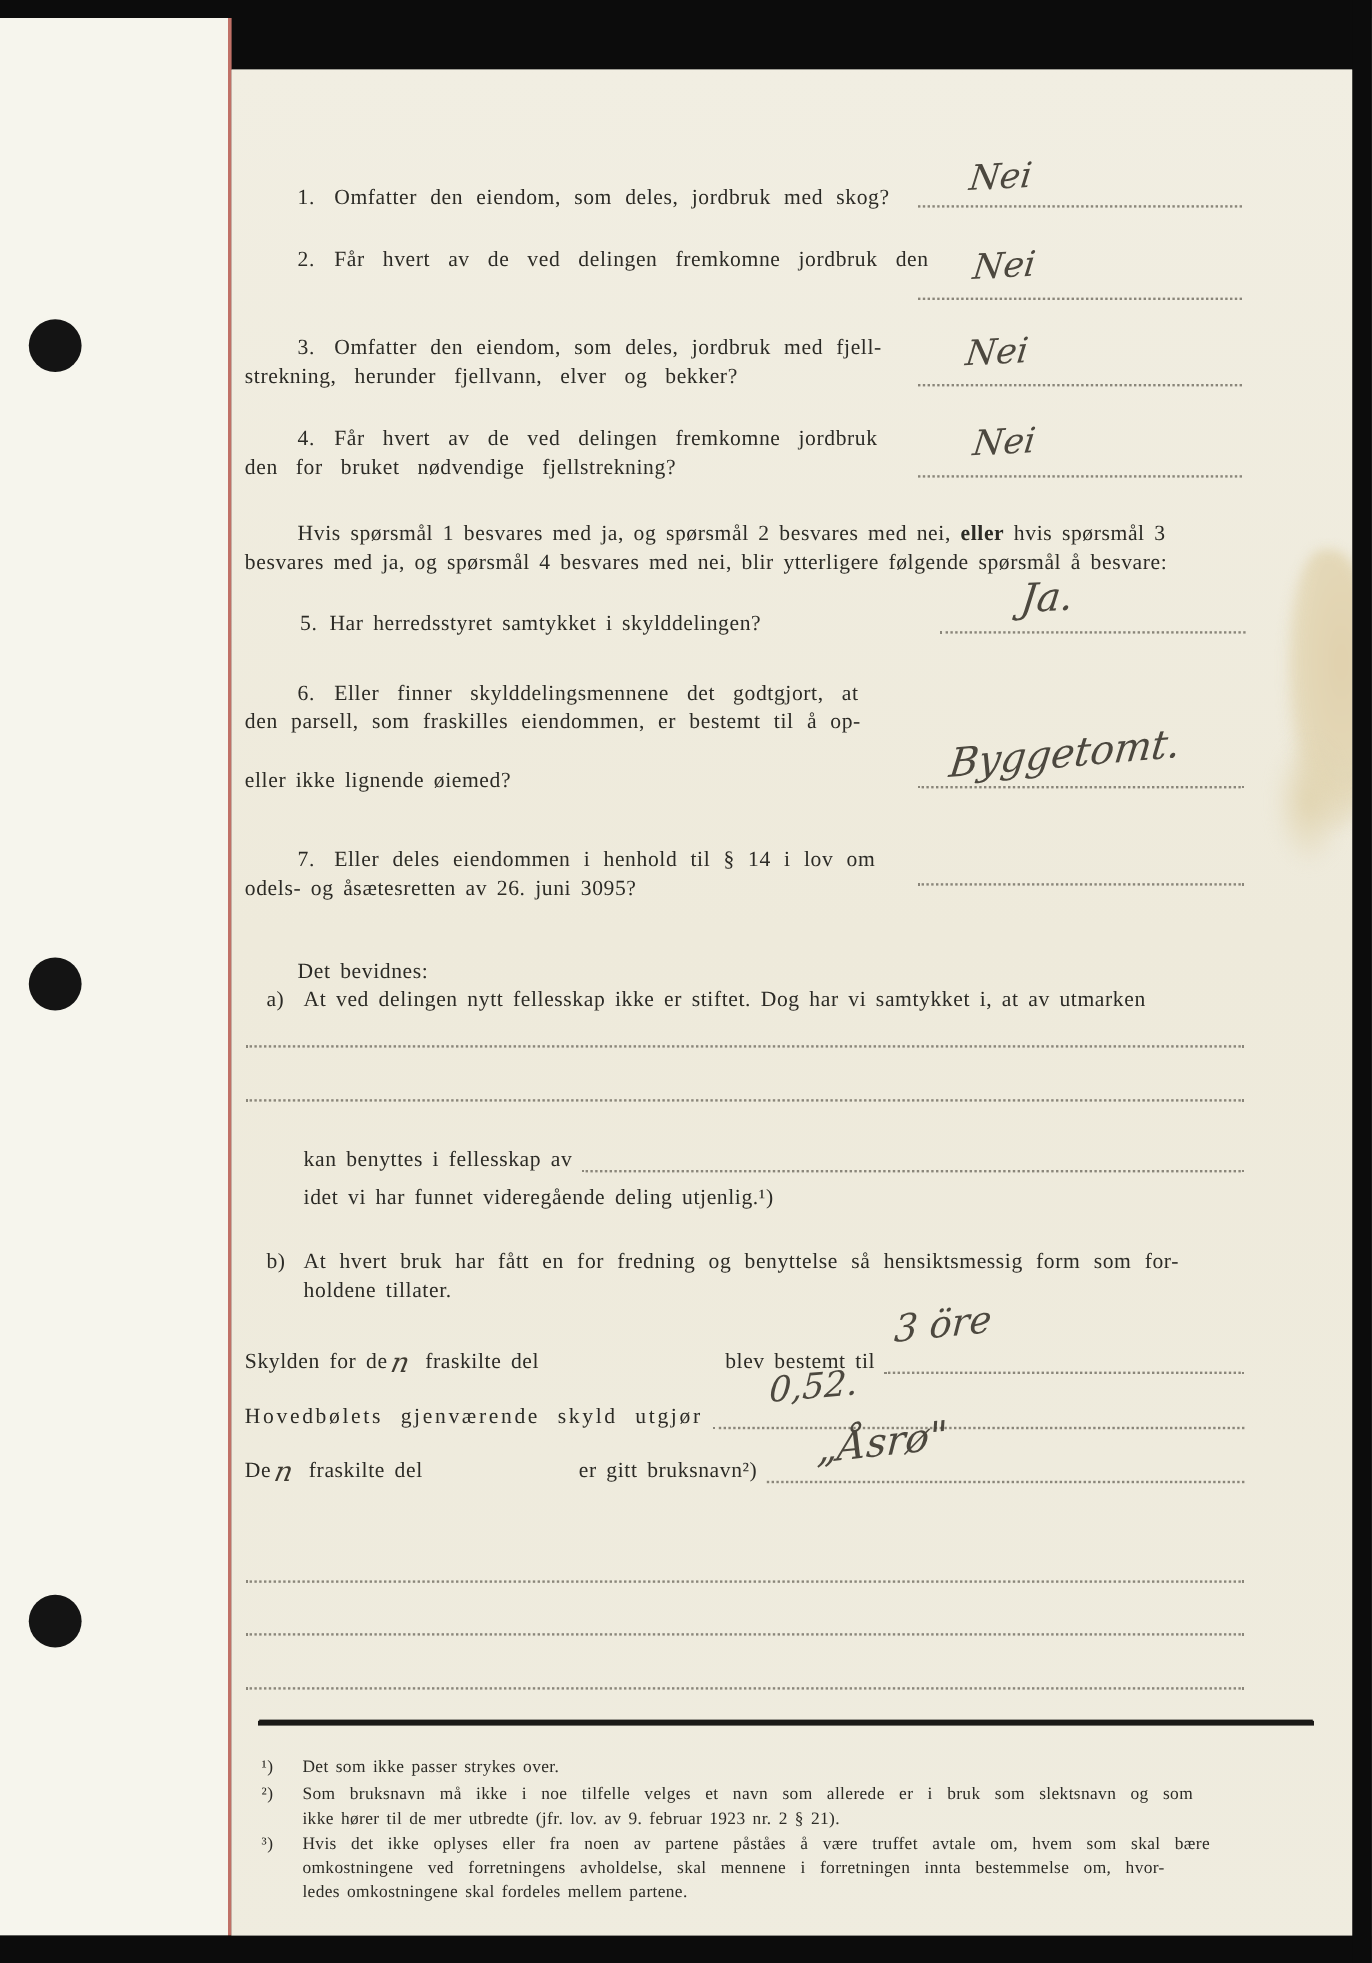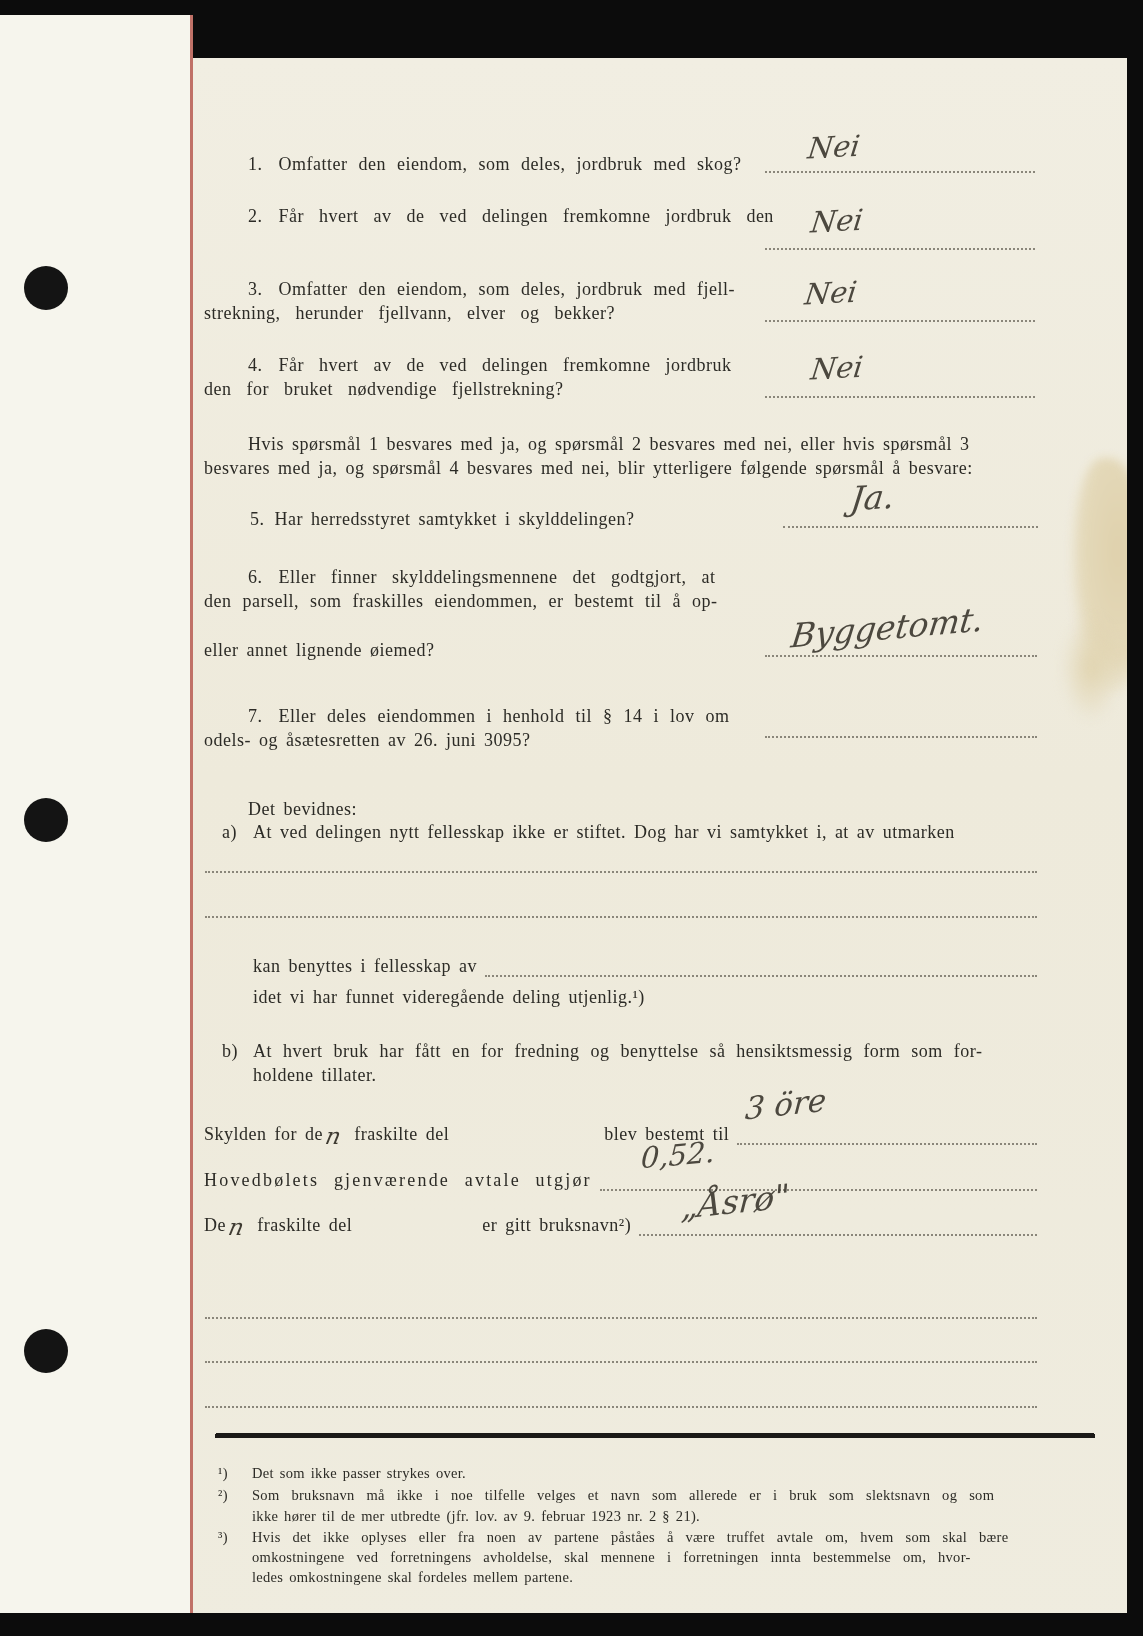--- a/index.html
+++ b/index.html
@@ -16,21 +16,21 @@
   .stain2{position:absolute;left:868px;top:555px;width:60px;height:110px;border-radius:50%;
          background:radial-gradient(ellipse, #e0d3ae 0%, rgba(224,211,174,0) 70%);filter:blur(6px);}
 
   .pline{position:absolute;font-size:18px;line-height:22px;color:#2c2b26;white-space:nowrap;
          letter-spacing:.5px;word-spacing:3px;}
   .fnline{position:absolute;font-size:14.5px;line-height:20px;color:#2c2b26;white-space:nowrap;
           letter-spacing:.3px;word-spacing:2px;}
   .wsA{word-spacing:6px;}
   .wsB{word-spacing:10px;}
   .fn-spread{word-spacing:8px;}
-  .bold{font-weight:normal;}
+  .bold{font-weight:bold;}
   .qnum{display:inline-block;margin-right:16px;}
   .dot{position:absolute;height:0;border-bottom:2px dotted #8a867a;}
   .rule{position:absolute;left:22px;top:1376px;width:880px;height:4px;background:#1b1a17;
         box-shadow:0 -2px 0 -1px #1b1a17;}
   .row{position:absolute;display:flex;align-items:center;font-size:18px;color:#2c2b26;
        letter-spacing:.5px;word-spacing:3px;white-space:nowrap;}
   .dotfill{flex:1;align-self:flex-end;height:5px;border-bottom:2px dotted #8a867a;margin-left:8px;}
   .sp-wide{letter-spacing:2.2px;word-spacing:8px;}
 
   .hw{position:absolute;font-family:"DejaVu Serif", serif;font-style:italic;color:#3f3b32;
@@ -77,21 +77,21 @@
 
     <div class="pline" style="left:55px;top:375px"><span>Hvis spørsmål 1 besvares med ja, og spørsmål 2 besvares med nei, </span><span class="bold">eller</span><span> hvis spørsmål 3</span></div>
     <div class="pline" style="left:11px;top:399px">besvares med ja, og spørsmål 4 besvares med nei, blir ytterligere følgende spørsmål å besvare:</div>
 
     <div class="pline" style="left:57px;top:450px"><span class="qnum" style="margin-right:10px">5.</span><span>Har herredsstyret samtykket i skylddelingen?</span></div>
     <div class="dot" style="left:590px;top:468px;width:255px"></div>
     <div class="hw" style="left:658px;top:420px;font-size:33px">Ja.</div>
 
     <div class="pline wsB" style="left:55px;top:508px"><span class="qnum">6.</span><span>Eller finner skylddelingsmennene det godtgjort, at</span></div>
     <div class="pline wsA" style="left:11px;top:532px">den parsell, som fraskilles eiendommen, er bestemt til å op-</div>
-    <div class="pline" style="left:11px;top:581px">eller annet lignende øiemed?</div>
+    <div class="pline" style="left:11px;top:581px">eller ikke lignende øiemed?</div>
     <div class="dot" style="left:572px;top:597px;width:272px"></div>
     <div class="hw" style="left:598px;top:550px;font-size:33px;transform:rotate(-5deg) skewX(-12deg)">Byggetomt.</div>
 
     <div class="pline wsA" style="left:55px;top:647px"><span class="qnum">7.</span><span>Eller deles eiendommen i henhold til § 14 i lov om</span></div>
     <div class="pline" style="left:11px;top:671px">odels- og åsætesretten av 26. juni 3095?</div>
     <div class="dot" style="left:572px;top:678px;width:272px"></div>
 
     <div class="pline" style="left:55px;top:740px">Det bevidnes:</div>
     <div class="pline" style="left:29px;top:763px">a)</div>
     <div class="pline" style="left:60px;top:763px">At ved delingen nytt fellesskap ikke er stiftet. Dog har vi samtykket i, at av utmarken</div>
@@ -111,21 +111,21 @@
     <div class="row" style="left:11px;top:1066px;width:833px">
       <span>Skylden for de</span>
         <span class="hw-inline">n</span>
         <span style="margin-left:10px">fraskilte del</span>
         <span style="margin-left:155px">blev bestemt til</span>
         <span class="dotfill"></span>
     </div>
     <div class="hw" style="left:552px;top:1028px;font-size:31px;transform:rotate(-6deg) skewX(-10deg)">3 öre</div>
 
     <div class="row" style="left:11px;top:1112px;width:833px">
-      <span class="sp-wide">Hovedbølets gjenværende avtale utgjør</span>
+      <span class="sp-wide">Hovedbølets gjenværende skyld utgjør</span>
         <span class="dotfill"></span>
     </div>
     <div class="hw" style="left:448px;top:1080px;font-size:29px;transform:rotate(-5deg) skewX(-8deg)">0,52.</div>
 
     <div class="row" style="left:11px;top:1157px;width:833px">
       <span>De</span>
         <span class="hw-inline">n</span>
         <span style="margin-left:10px">fraskilte del</span>
         <span style="margin-left:130px">er gitt bruksnavn²)</span>
         <span class="dotfill"></span>

